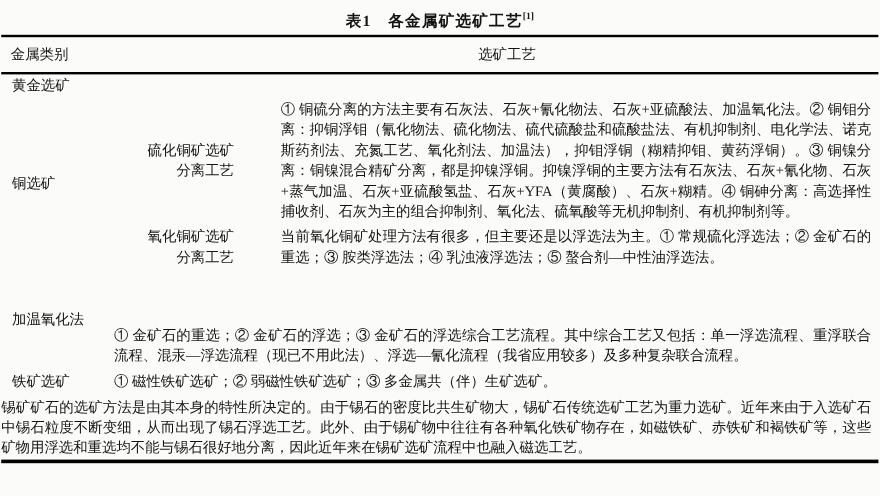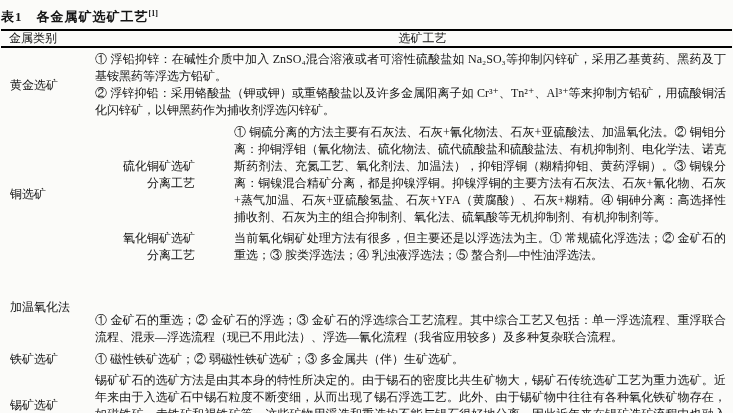--- a/index.html
+++ b/index.html
@@ -6,31 +6,31 @@
   body{
     width:733px;height:413px;overflow:hidden;
     background:#fbfbf9;color:#141414;
     font-family:"Liberation Serif","DejaVu Serif",serif;
     font-size:12px;line-height:17px;
     -webkit-font-smoothing:antialiased;
   }
   *{box-sizing:border-box;}
   .page{width:733px;height:413px;padding:0 1px;}
   .doc-title{
-    text-align:left;font-weight:bold;font-size:13px;
+    text-align:center;font-weight:bold;font-size:13px;
     padding:5px 0 4px 0;letter-spacing:1px;
   }
   .doc-title sup{font-size:8px;font-weight:bold;letter-spacing:0;}
   .table{
     border-top:2px solid #000;
     border-bottom:3px solid #000;
   }
   .thead{
     display:flex;align-items:center;
-    height:17px;
+    height:31px;
     border-bottom:2px solid #000;
   }
   .th-left{width:200px;padding-left:8px;}
   .th-right{flex:1;text-align:center;padding-right:88px;}
   .tr{display:flex;align-items:center;}
   .td-label{
     width:94px;padding-left:9px;flex:0 0 94px;
     align-self:center;
   }
   .td-content{
@@ -65,22 +65,20 @@
 
   <div class="table">
 
     <div class="thead">
       <div class="th-left">金属类别</div>
       <div class="th-right">选矿工艺</div>
     </div>
 
     <div class="tr row-pbzn">
       <div class="td-label">黄金选矿</div>
-      <div class="td-content">① 浮铅抑锌：在碱性介质中加入 ZnSO₄混合溶液或者可溶性硫酸盐如 Na₂SO₃等抑制闪锌矿，采用乙基黄药、黑药及丁基铵黑药等浮选方铅矿。
-② 浮锌抑铅：采用铬酸盐（钾或钾）或重铬酸盐以及许多金属阳离子如 Cr³⁺、Tn²⁺、Al³⁺等来抑制方铅矿，用硫酸铜活化闪锌矿，以钾黑药作为捕收剂浮选闪锌矿。</div>
     </div>
 
     <div class="tr row-cu">
       <div class="td-label">铜选矿</div>
       <div class="sections">
         <div class="section">
           <div class="td-sublabel">硫化铜矿选矿
 分离工艺</div>
           <div class="td-text">① 铜硫分离的方法主要有石灰法、石灰+氰化物法、石灰+亚硫酸法、加温氧化法。② 铜钼分离：抑铜浮钼（氰化物法、硫化物法、硫代硫酸盐和硫酸盐法、有机抑制剂、电化学法、诺克斯药剂法、充氮工艺、氧化剂法、加温法），抑钼浮铜（糊精抑钼、黄药浮铜）。③ 铜镍分离：铜镍混合精矿分离，都是抑镍浮铜。抑镍浮铜的主要方法有石灰法、石灰+氰化物、石灰+蒸气加温、石灰+亚硫酸氢盐、石灰+YFA（黄腐酸）、石灰+糊精。④ 铜砷分离：高选择性捕收剂、石灰为主的组合抑制剂、氧化法、硫氧酸等无机抑制剂、有机抑制剂等。</div>
         </div>
@@ -96,18 +94,17 @@
       <div class="td-label">加温氧化法</div>
       <div class="td-content">① 金矿石的重选；② 金矿石的浮选；③ 金矿石的浮选综合工艺流程。其中综合工艺又包括：单一浮选流程、重浮联合流程、混汞—浮选流程（现已不用此法）、浮选—氰化流程（我省应用较多）及多种复杂联合流程。</div>
     </div>
 
     <div class="tr row-fe">
       <div class="td-label">铁矿选矿</div>
       <div class="td-content">① 磁性铁矿选矿；② 弱磁性铁矿选矿；③ 多金属共（伴）生矿选矿。</div>
     </div>
 
     <div class="tr row-sn">
-      <div class="td-label">锡矿选矿</div>
       <div class="td-content">锡矿矿石的选矿方法是由其本身的特性所决定的。由于锡石的密度比共生矿物大，锡矿石传统选矿工艺为重力选矿。近年来由于入选矿石中锡石粒度不断变细，从而出现了锡石浮选工艺。此外、由于锡矿物中往往有各种氧化铁矿物存在，如磁铁矿、赤铁矿和褐铁矿等，这些矿物用浮选和重选均不能与锡石很好地分离，因此近年来在锡矿选矿流程中也融入磁选工艺。</div>
     </div>
 
   </div>
 </div>
 
 </body></html>

